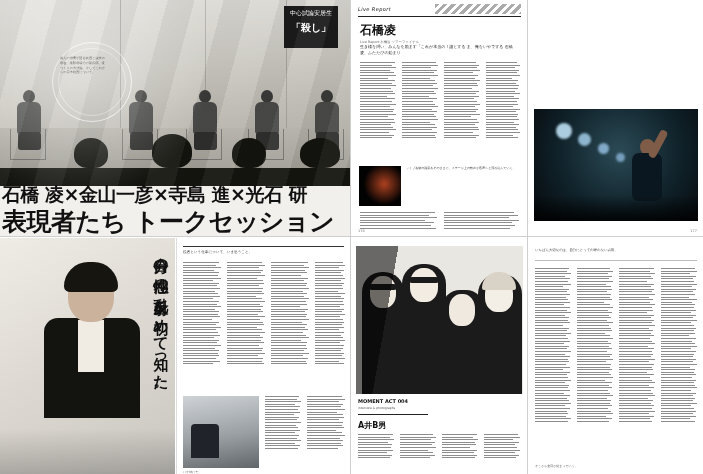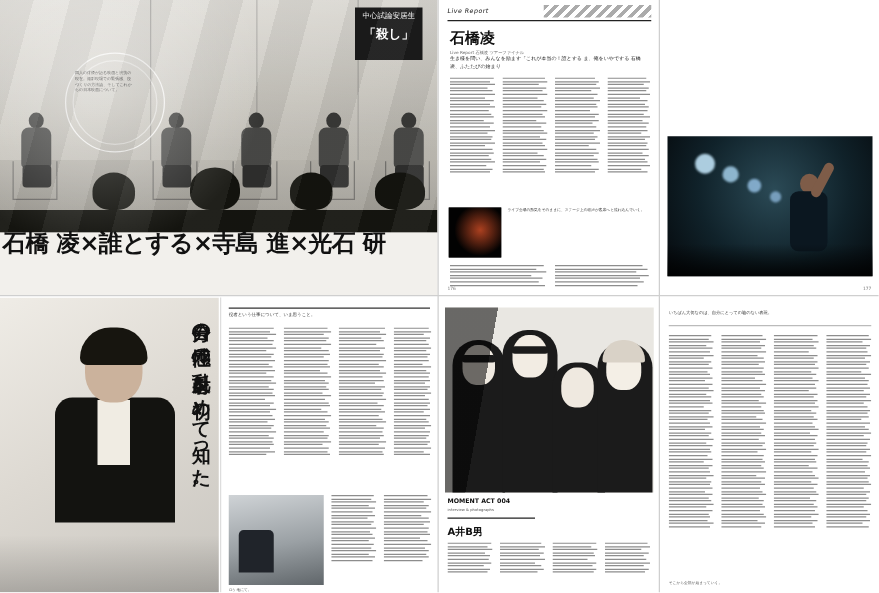--- a/index.html
+++ b/index.html
@@ -162,21 +162,22 @@
       <div class="circ" style="left:58px;top:48px;width:66px;height:66px;border-color:rgba(255,255,255,.45);"></div>
       <div class="cap-l">四人の俳優が語る映画と演技の現在。撮影現場での緊張感、役づくりの方法論、そしてこれからの日本映画について。</div>
 
       <div class="kicker">
         <span>中心試論安居生</span>
         <b>「殺し」</b>
       </div>
     </div>
 
     <div class="titlebar"></div>
-    <div class="bigtitle t1">石橋 凌×誰とする×寺島 進×光石 研</div>
+    <div class="bigtitle t1">石橋 凌×金山一彦×寺島 進×光石 研</div>
+    <div class="bigtitle t2">表現者たち トークセッション</div>
   </div>
 
   <div class="pg" id="p2">
     <div class="live-label">Live Report</div>
     <div class="zig"></div>
     <div class="hdr-rule"></div>
     <div class="name-jp">石橋凌</div>
     <div style="position:absolute;left:8px;top:40px;font-size:3.4px;color:#666;">Live Report 石橋凌 ツアーファイナル</div>
     <div class="lead">生き様を問い、みんなを励ます「これが本当の！誰とする ま、俺をいやでする 石橋 凌、ふたたびの始まり</div>
 

